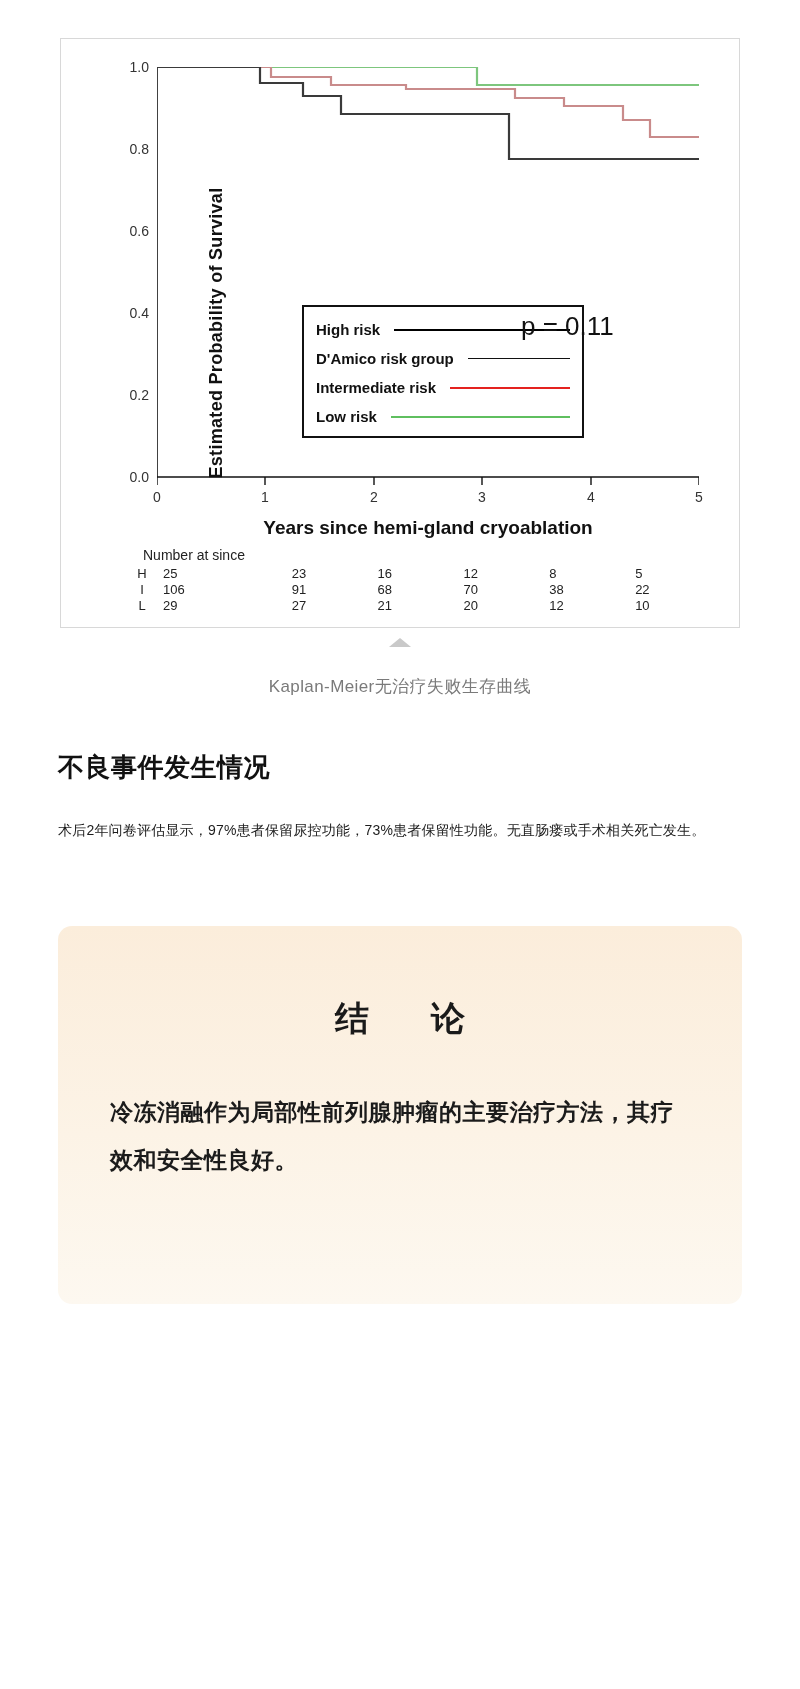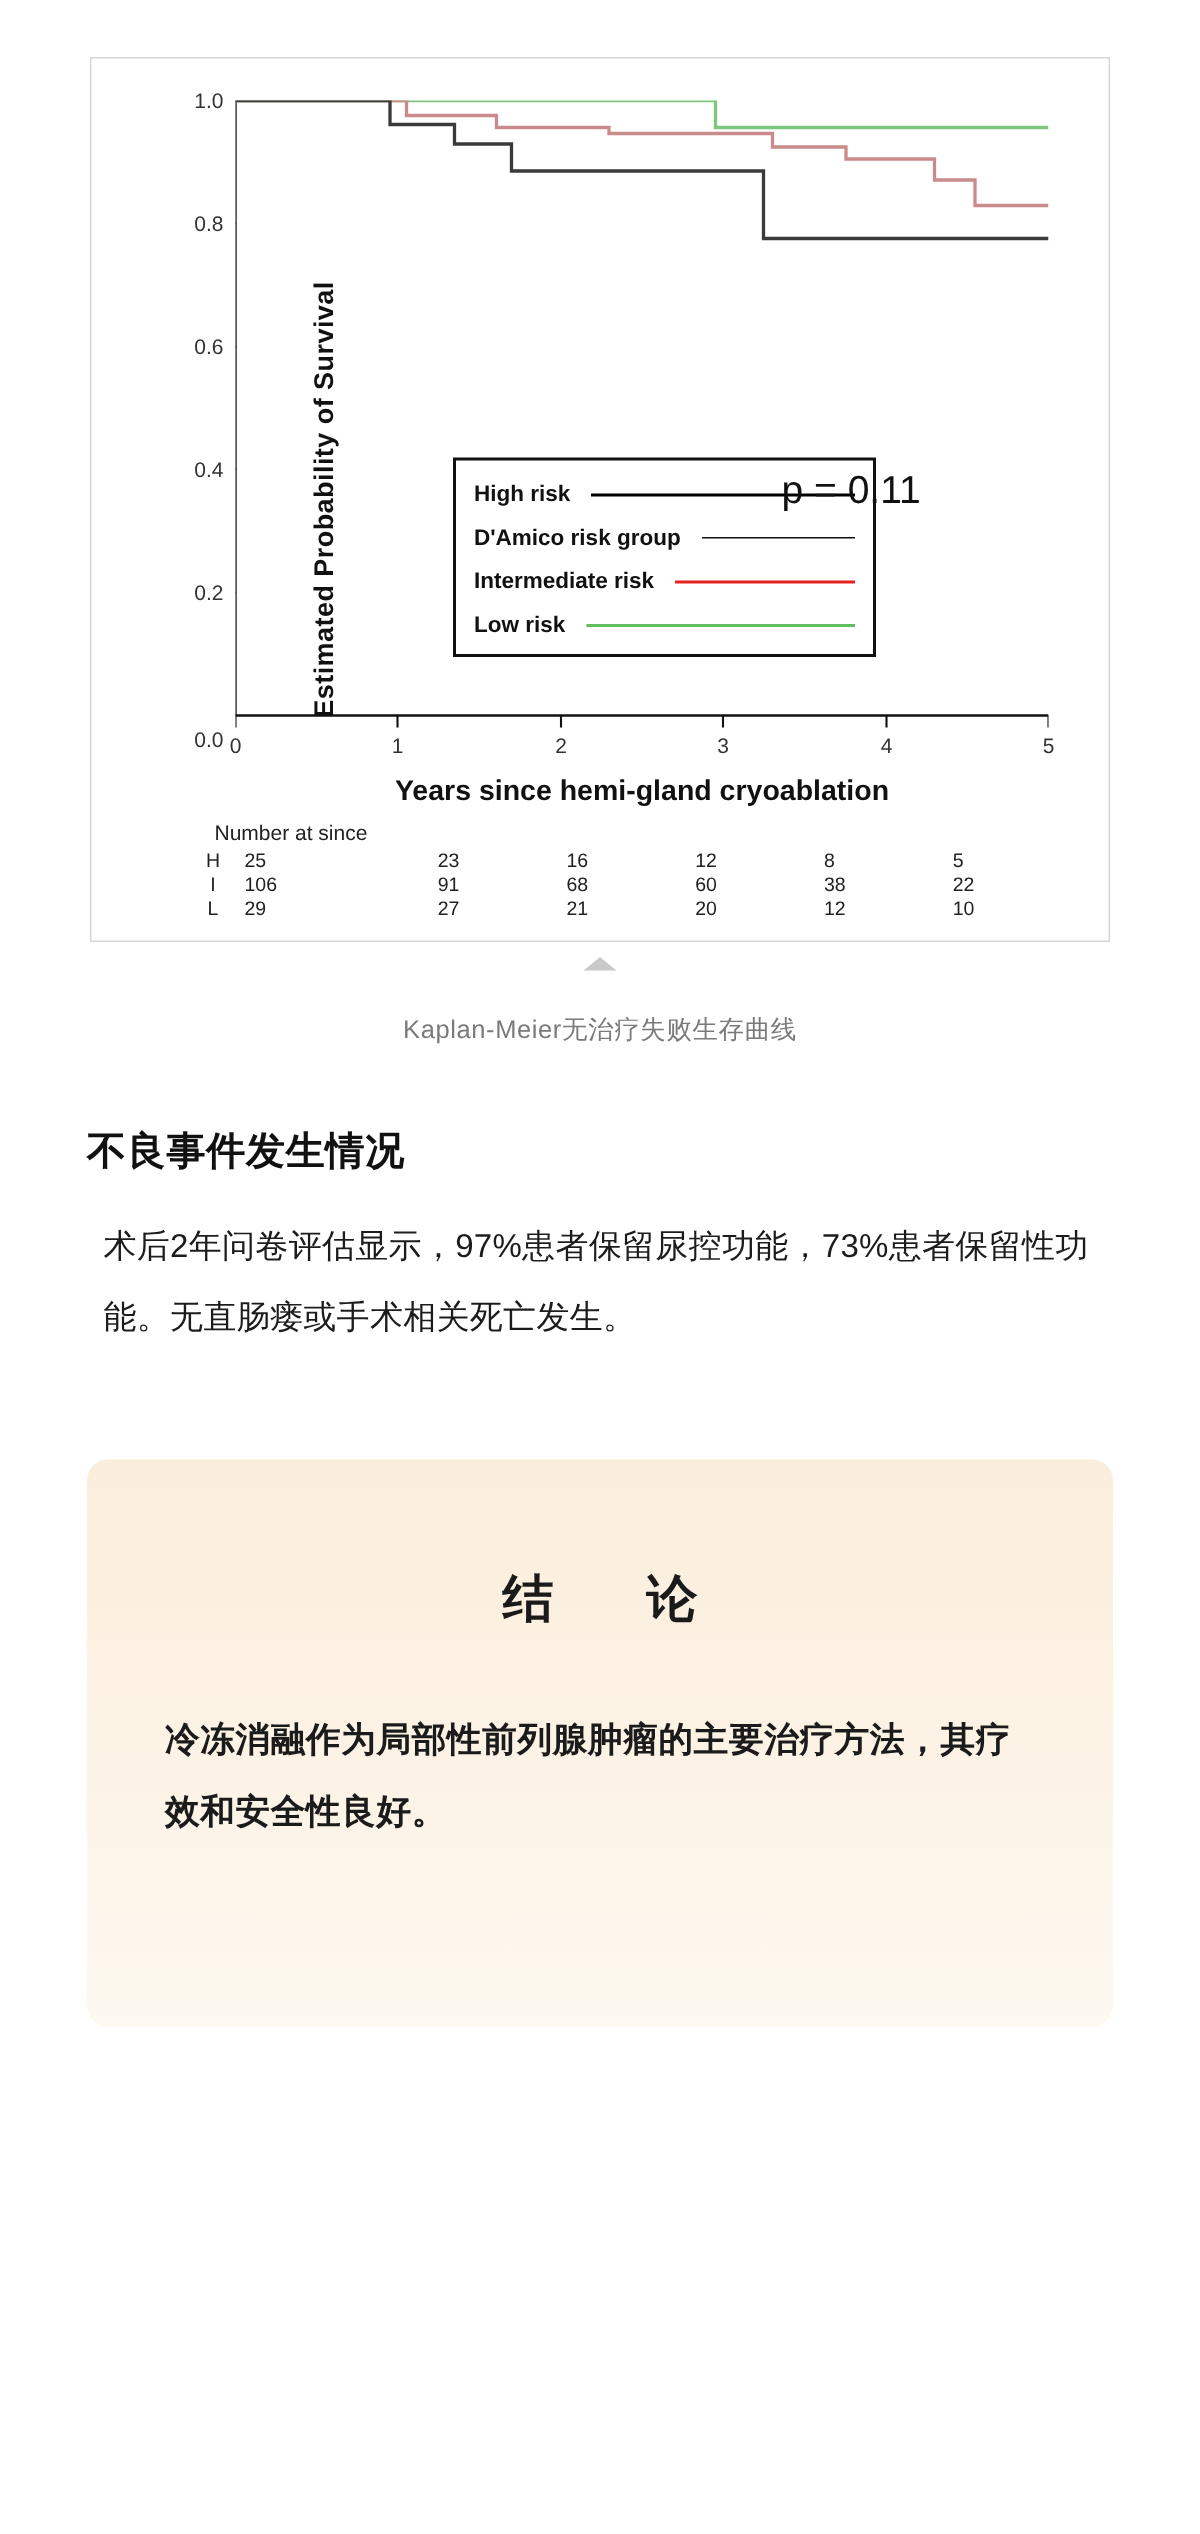--- a/index.html
+++ b/index.html
@@ -178,23 +178,23 @@
     margin: 52px 58px 0 58px;
   }
   .section h2 {
     font-size: 26px;
     font-weight: bold;
     margin: 0 0 22px 0;
     color: #111;
     letter-spacing: 0.5px;
   }
   .section p {
-    font-size: 22px;
+    font-size: 14px;
     line-height: 47px;
-    margin: 11px;
+    margin: 0;
     color: #1c1c1c;
     letter-spacing: 0.2px;
   }
 
   
   .conclusion {
     margin: 72px 58px 60px 58px;
     background: linear-gradient(180deg, #fbeddb 0%, #fcf3e6 55%, #fdf8f0 100%);
     border-radius: 14px;
     padding: 70px 46px 120px 46px;
@@ -229,21 +229,21 @@
 
       <div class="ylabel">Estimated Probability of Survival</div>
 
       <div class="plot">
 
         <div class="ytick" style="top:0px;">1.0</div>
         <div class="ytick" style="top:82px;">0.8</div>
         <div class="ytick" style="top:164px;text-align:center;">0.6</div>
         <div class="ytick" style="top:246px;">0.4</div>
         <div class="ytick" style="top:328px;">0.2</div>
-        <div class="ytick" style="top:426px;">0.0</div>
+        <div class="ytick" style="top:410px;">0.0</div>
 
         <div class="xtick" style="left:0px;">0</div>
         <div class="xtick" style="left:108px;">1</div>
         <div class="xtick" style="left:217px;">2</div>
         <div class="xtick" style="left:325px;">3</div>
         <div class="xtick" style="left:434px;">4</div>
         <div class="xtick" style="left:542px;">5</div>
 
         <svg width="542" height="425" viewBox="0 0 542 425">
 
@@ -306,21 +306,21 @@
               <td class="risk-cell">16</td>
               <td class="risk-cell">12</td>
               <td class="risk-cell">8</td>
               <td class="risk-cell">5</td>
             </tr>
             <tr>
               <td class="risk-rowlabel">I</td>
               <td class="risk-cell">106</td>
               <td class="risk-cell">91</td>
               <td class="risk-cell">68</td>
-              <td class="risk-cell">60</td>
+              <td class="risk-cell">70</td>
               <td class="risk-cell">38</td>
               <td class="risk-cell">22</td>
             </tr>
             <tr>
               <td class="risk-rowlabel">L</td>
               <td class="risk-cell">29</td>
               <td class="risk-cell">27</td>
               <td class="risk-cell">21</td>
               <td class="risk-cell">20</td>
               <td class="risk-cell">12</td>

